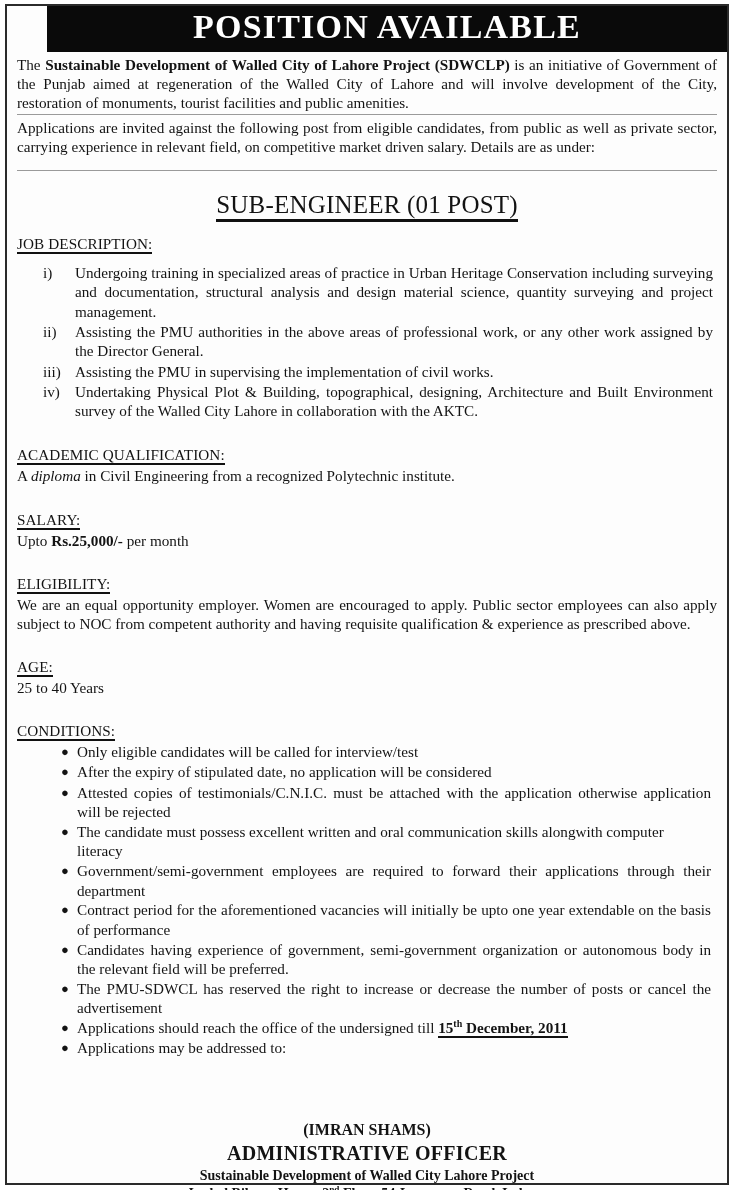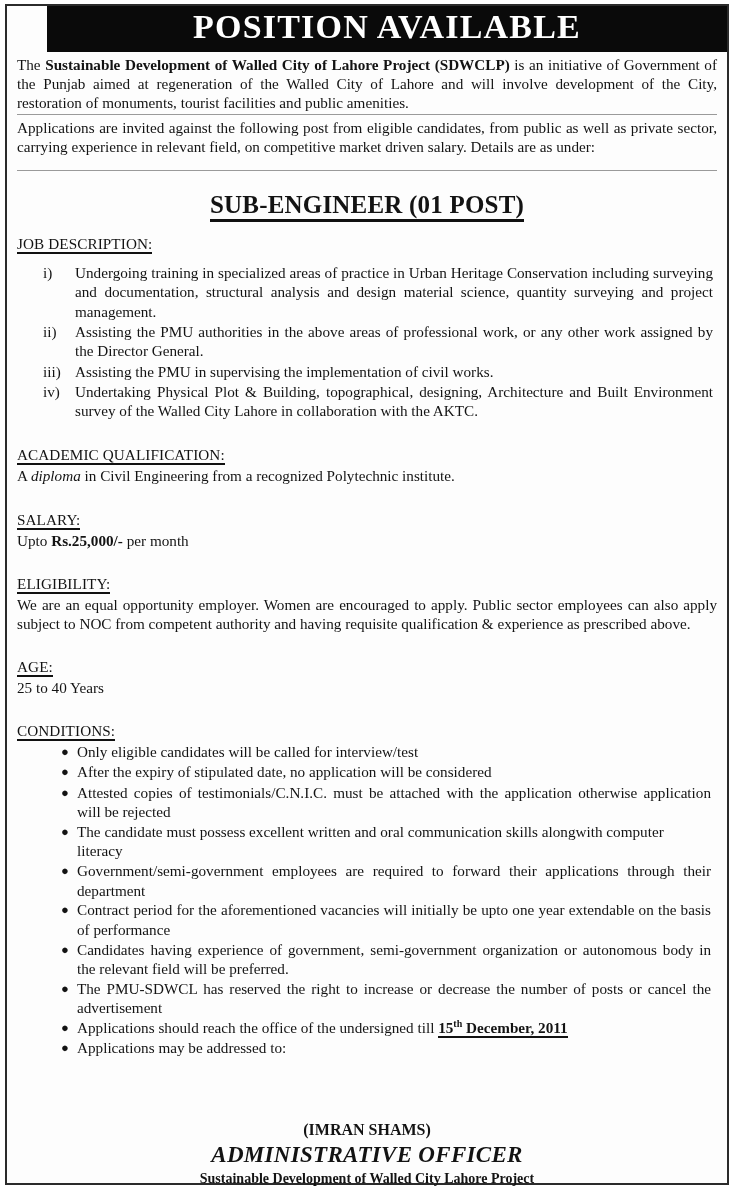--- a/index.html
+++ b/index.html
@@ -70,21 +70,21 @@
 
   .rule {
     border: 0;
     border-top: 1px solid #9a9a9a;
     margin: 2px 0 3px 0;
   }
 
   .post-title {
     text-align: center;
     font-size: 25px;
-    font-weight: bold;
+    font-weight: normal;
     margin: 5px 0 4px 0;
     letter-spacing: 0.2px;
   }
   .post-title span {
     border-bottom: 3px solid #111;
     padding-bottom: 1px;
   }
 
   .sec-head {
     font-size: 15.2px;
@@ -170,21 +170,21 @@
   .sign {
     text-align: center;
     margin-top: 6px;
   }
   .sign div {
     font-weight: bold;
     font-size: 14px;
     line-height: 1.33;
   }
   .sign .name { font-size: 16px; margin-top: 32px; }
-  .sign .role { font-size: 23px; letter-spacing: 0.3px; font-style: italic; }
+  .sign .role { font-size: 20px; letter-spacing: 0.3px; }
 
   
   .footer {
     position: relative;
     margin-top: auto;
     height: 26px;
   }
   .ref-code {
     position: absolute;
     left: 4px;

